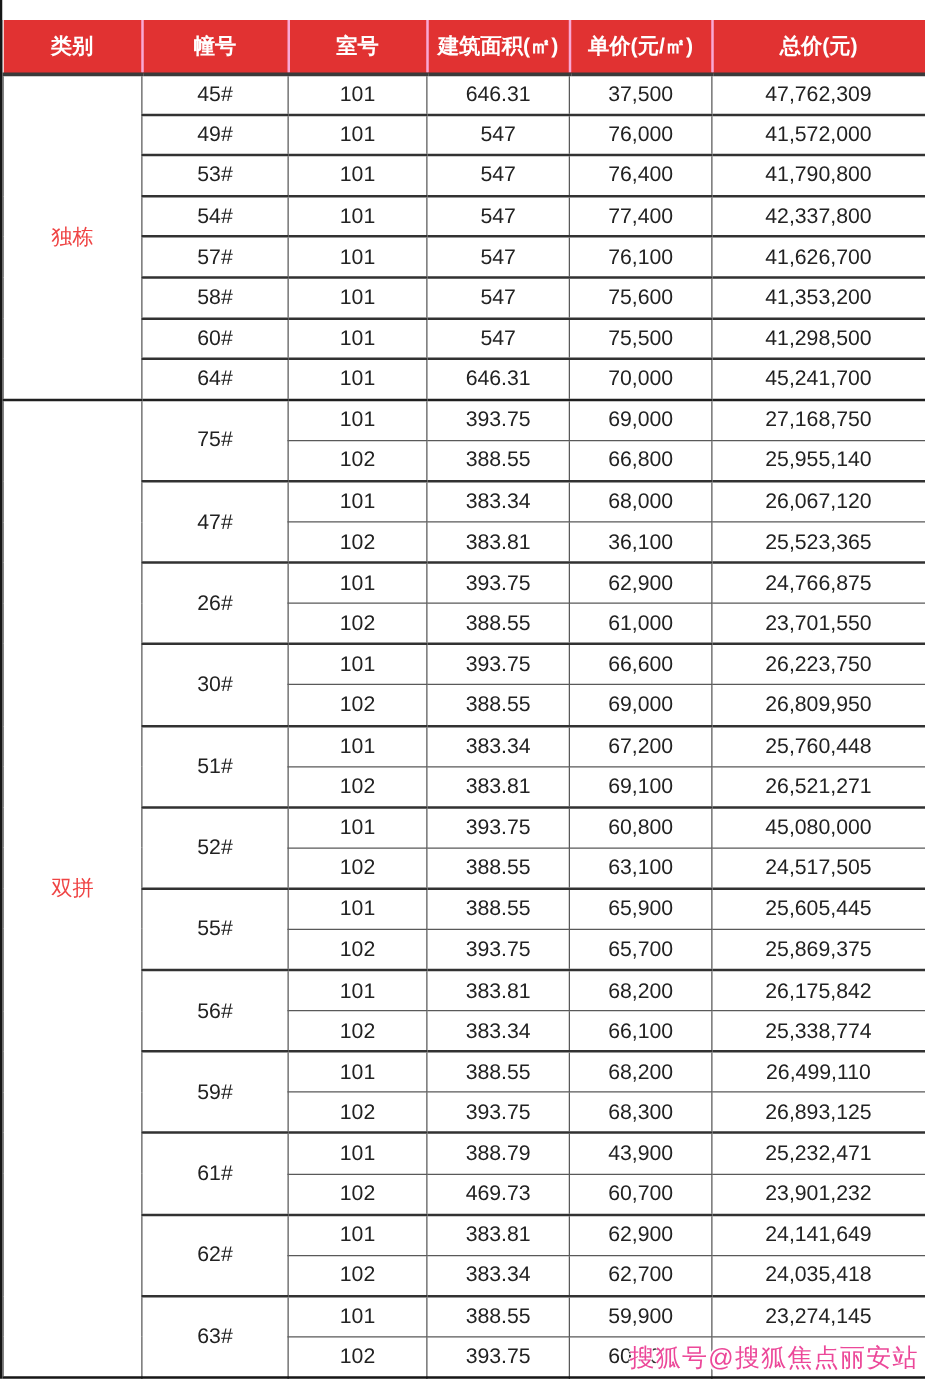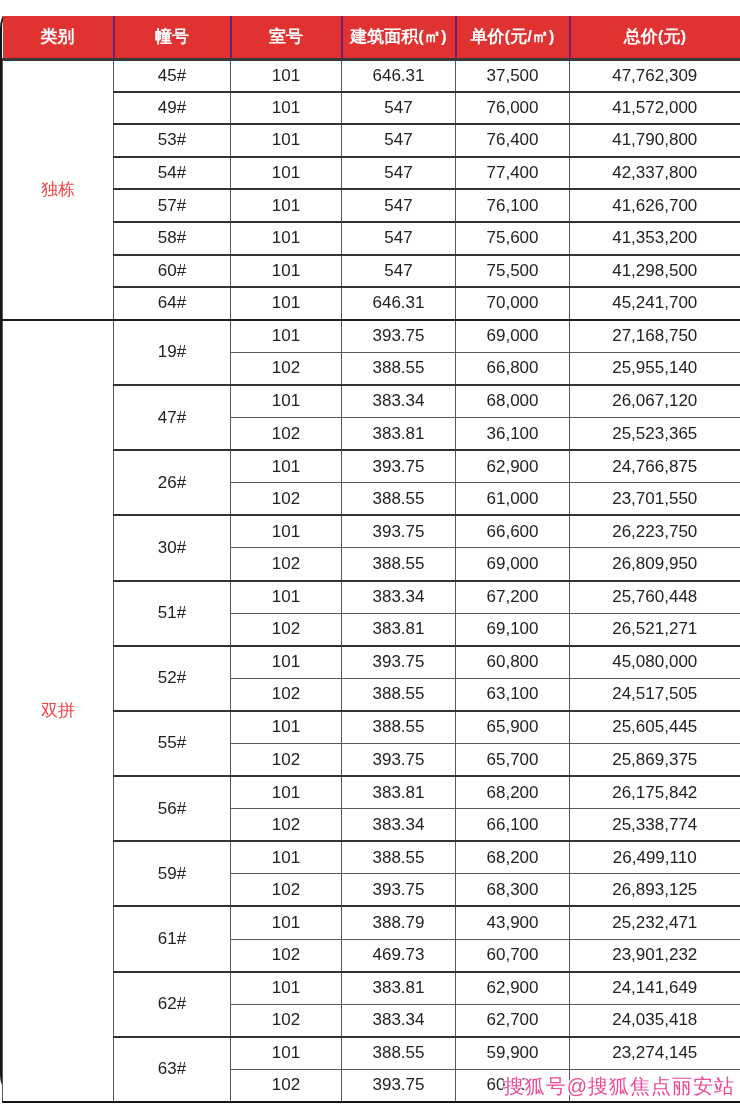--- a/index.html
+++ b/index.html
@@ -12,42 +12,41 @@
     position: relative;
     width: 740px;
     height: 1107px;
     background: #ffffff;
     overflow: hidden;
   }
   .table-frame {
     border-left: 2px solid #161616;
     width: 740px;
     box-sizing: border-box;
-    border-radius: 28px;
   }
   .top-strip {
     height: 16px;
     background: #ffffff;
   }
   table.price-table {
     border-collapse: collapse;
     table-layout: fixed;
     width: 738px;
     border-right: 2px solid #161616;
     border-bottom: 2px solid #161616;
   }
   thead tr { height: 43px; }
   thead th {
     background: var(--header-bg, #e13232);
     color: var(--header-text, #ffffff);
     font-size: 17px;
     font-weight: bold;
     text-align: center;
     vertical-align: middle;
-    border-left: 2px solid #701a75;
+    border-left: 2px solid #f9a8d4;
     border-bottom: 3px solid #3a3a3a;
     padding: 0;
   }
   thead th:first-child { border-left: none; }
   tbody tr { height: 32.6px; }
   tbody td {
     border: 1px solid #595959;
     text-align: center;
     vertical-align: middle;
     font-size: 17px;
@@ -151,21 +150,21 @@
           </tr>
           <tr class="group-first">
             <td rowspan="1">64#</td>
             <td>101</td>
             <td>646.31</td>
             <td>70,000</td>
             <td>45,241,700</td>
           </tr>
           <tr class="cat-first">
             <td rowspan="24" class="category-cell">双拼</td>
-            <td rowspan="2">19#</td>
+            <td rowspan="2">75#</td>
             <td>101</td>
             <td>393.75</td>
             <td>69,000</td>
             <td>27,168,750</td>
           </tr>
           <tr>
             <td>102</td>
             <td>388.55</td>
             <td>66,800</td>
             <td>25,955,140</td>

